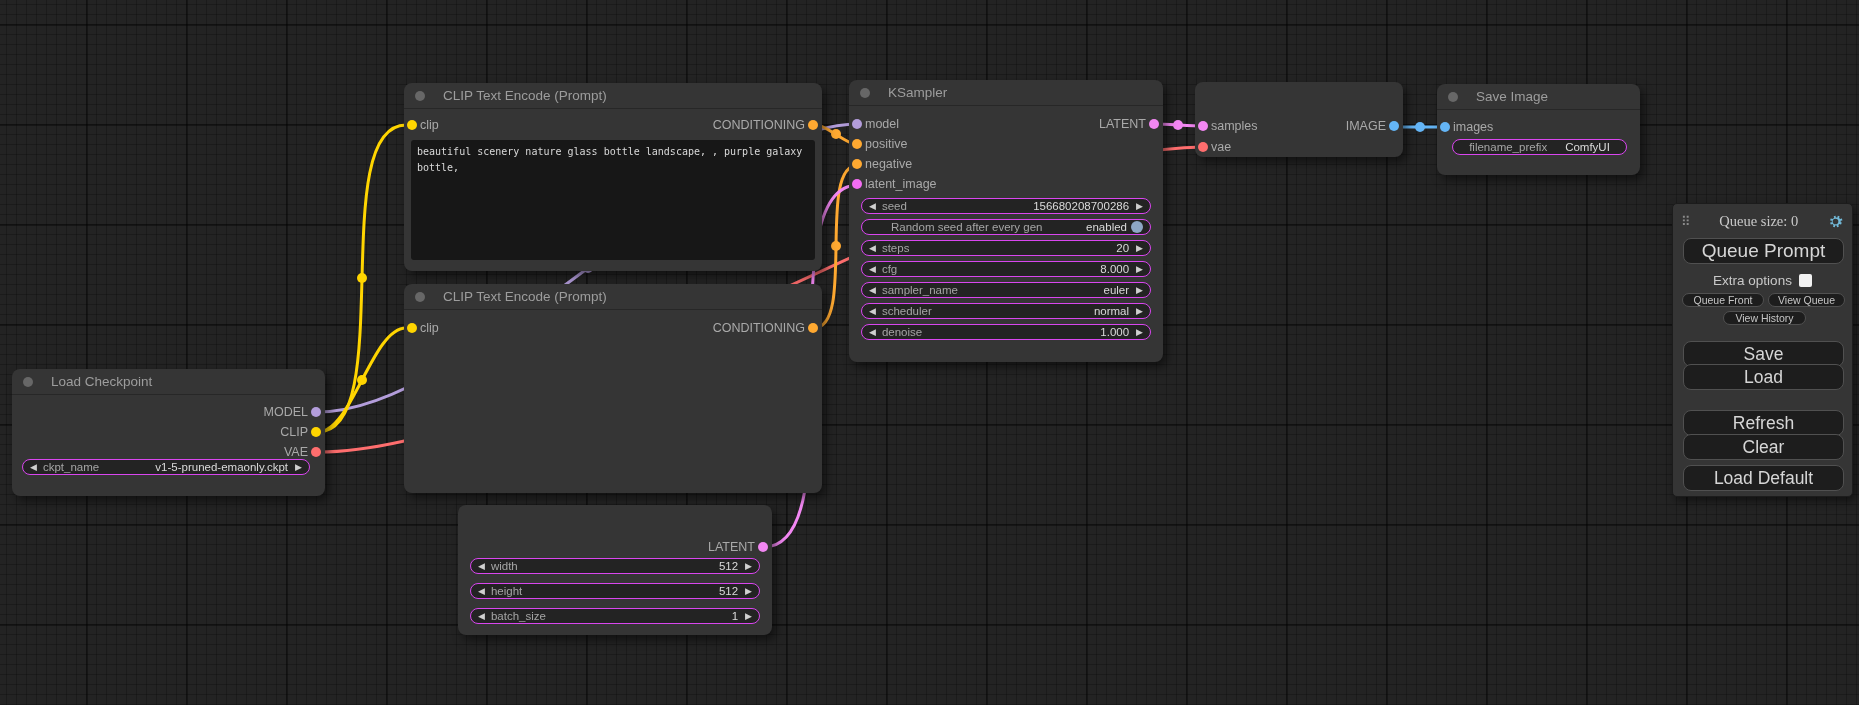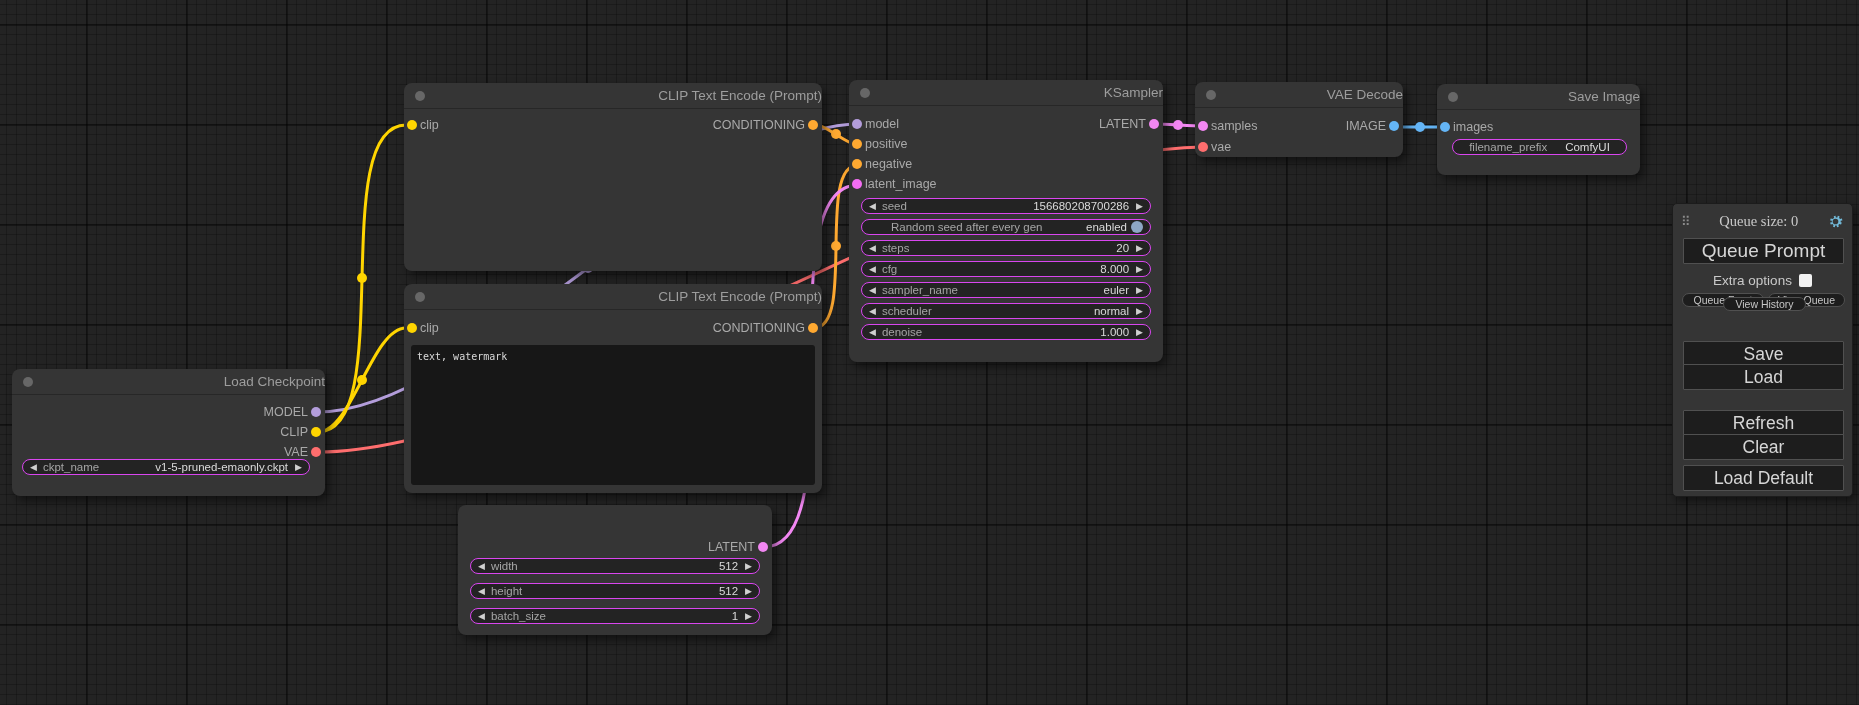--- a/index.html
+++ b/index.html
@@ -17,22 +17,22 @@
     background-position:-14px 0, 0 24px, 6px 0, 0 4px;
   }
   #wires { position:absolute; left:0; top:0; z-index:1; }
   .node {
     position:absolute; z-index:2;
     background:#353535; border-radius:8px;
     box-shadow:4px 5px 10px rgba(0,0,0,.5);
   }
   .ntitle {
     position:absolute; left:0; right:0; top:0; height:26px;
-    display:flex; align-items:center; gap:10px; padding-left:11px;
-    border-bottom:1px solid #272727; color:#9d9d9d; font-size:13.5px;justify-content:space-between;
+    display:flex; align-items:center; gap:18px; padding-left:11px;
+    border-bottom:1px solid #272727; color:#9d9d9d; font-size:13.5px;
   }
   .tdot { width:10px; height:10px; border-radius:50%; background:#676767; flex:none; }
   .prow { position:absolute; height:16px; display:flex; align-items:center;
           font-size:12.5px; color:#a9a9a9; }
   .prow.inp { left:16px; }
   .prow.outp { right:17px; }
   .port { position:absolute; width:10px; height:10px; border-radius:50%; z-index:3; }
   .port.pl { left:3px; }
   .port.pr { right:4px; }
   .widget {
@@ -54,21 +54,21 @@
   #queue-panel {
     position:absolute; left:1672px; top:203px; width:181px; height:294px; z-index:4;
     background:#353535; border:1px solid #1c1c1c; border-radius:5px;
     box-shadow:3px 4px 9px rgba(0,0,0,.5);
   }
   .qhead { position:absolute; left:8px; right:8px; top:6px; height:22px;
            display:flex; align-items:center; color:#c9c9c9; font-size:14.5px; }
   .qtitle { flex:1; text-align:center;font-family:Liberation Serif, serif; }
   .drag-dots { color:#8a8a8a; font-size:13px; }
   .qbtn { position:absolute; background:#1d1d1d; border:1px solid #505050;
-          border-radius:1px; color:#d6d6d6; display:flex; align-items:center;
+          border-radius:8px; color:#d6d6d6; display:flex; align-items:center;
           justify-content:center; cursor:default; }
   .qbig { left:10px; width:161px; height:26px; font-size:17.5px; }
   .qsmall { height:14px; border-radius:8px; font-size:10.5px; color:#c6c6c6; }
   .extra-row { position:absolute; left:0; right:0; top:68px; height:16px;
                display:flex; align-items:center; justify-content:center; gap:7px;
                color:#c9c9c9; font-size:13.5px; }
   .checkbox { width:13px; height:13px; background:#f2f2f2; border-radius:2px; }
 </style>
 </head>
 <body>
@@ -129,36 +129,36 @@
     <span>CLIP Text Encode (Prompt)</span>
   </div>
   <span class="port pl" style="top:37px;background:#ffd500"></span>
   <div class="prow inp" style="top:34px">
       <span>clip</span>
     </div>
   <div class="prow outp" style="top:34px">
       <span>CONDITIONING</span>
     </div>
   <span class="port pr" style="top:37px;background:#ffa931"></span>
+  <div class="textarea" style="left:7px;top:57px;width:404px;height:120px">beautiful scenery nature glass bottle landscape, , purple galaxy bottle,</div>
 </div>
 
 <div class="node" style="left:404px;top:284px;width:418px;height:209px">
   <div class="ntitle">
     <span class="tdot"></span>
     <span>CLIP Text Encode (Prompt)</span>
   </div>
   <span class="port pl" style="top:39px;background:#ffd500"></span>
   <div class="prow inp" style="top:36px">
       <span>clip</span>
     </div>
   <div class="prow outp" style="top:36px">
       <span>CONDITIONING</span>
     </div>
   <span class="port pr" style="top:39px;background:#ffa931"></span>
-  <div class="textarea" style="left:7px;top:61px;width:404px;height:140px">text, watermark</div>
 </div>
 
 <div class="node" style="left:849px;top:80px;width:314px;height:282px">
   <div class="ntitle">
     <span class="tdot"></span>
     <span>KSampler</span>
   </div>
   <span class="port pl" style="top:39px;background:#b39ddb"></span>
   <div class="prow inp" style="top:36px">
       <span>model</span>
@@ -242,24 +242,20 @@
   </div>
   <div class="widget" style="left:12px;top:103px;width:290px">
     <span class="warrow">◀</span>
     <span class="wlabel">batch_size</span>
     <span class="wval">1</span>
     <span class="warrow">▶</span>
   </div>
 </div>
 
 <div class="node" style="left:1195px;top:82px;width:208px;height:75px">
-  <div class="ntitle">
-    <span class="tdot"></span>
-    <span>VAE Decode</span>
-  </div>
   <span class="port pl" style="top:39px;background:#f287f2"></span>
   <div class="prow inp" style="top:36px">
       <span>samples</span>
     </div>
   <div class="prow outp" style="top:36px">
       <span>IMAGE</span>
     </div>
   <span class="port pr" style="top:39px;background:#64b5f6"></span>
   <span class="port pl" style="top:60px;background:#ff6e6e"></span>
   <div class="prow inp" style="top:57px">
@@ -292,19 +288,19 @@
         </svg>
     </span>
   </div>
   <div class="qbtn qbig" style="top:34px;font-size:19px">Queue Prompt</div>
   <div class="extra-row">
     <span>Extra options</span>
     <span class="checkbox"></span>
   </div>
   <div class="qbtn qsmall" style="left:9px;top:89px;width:82px">Queue Front</div>
   <div class="qbtn qsmall" style="left:95px;top:89px;width:77px">View Queue</div>
-  <div class="qbtn qsmall" style="left:50px;top:93px;width:83px">View History</div>
+  <div class="qbtn qsmall" style="left:50px;top:107px;width:83px">View History</div>
   <div class="qbtn qbig" style="top:137px">Save</div>
   <div class="qbtn qbig" style="top:160px">Load</div>
   <div class="qbtn qbig" style="top:206px">Refresh</div>
   <div class="qbtn qbig" style="top:230px">Clear</div>
   <div class="qbtn qbig" style="top:261px">Load Default</div>
 </div>
 
 </body></html>

